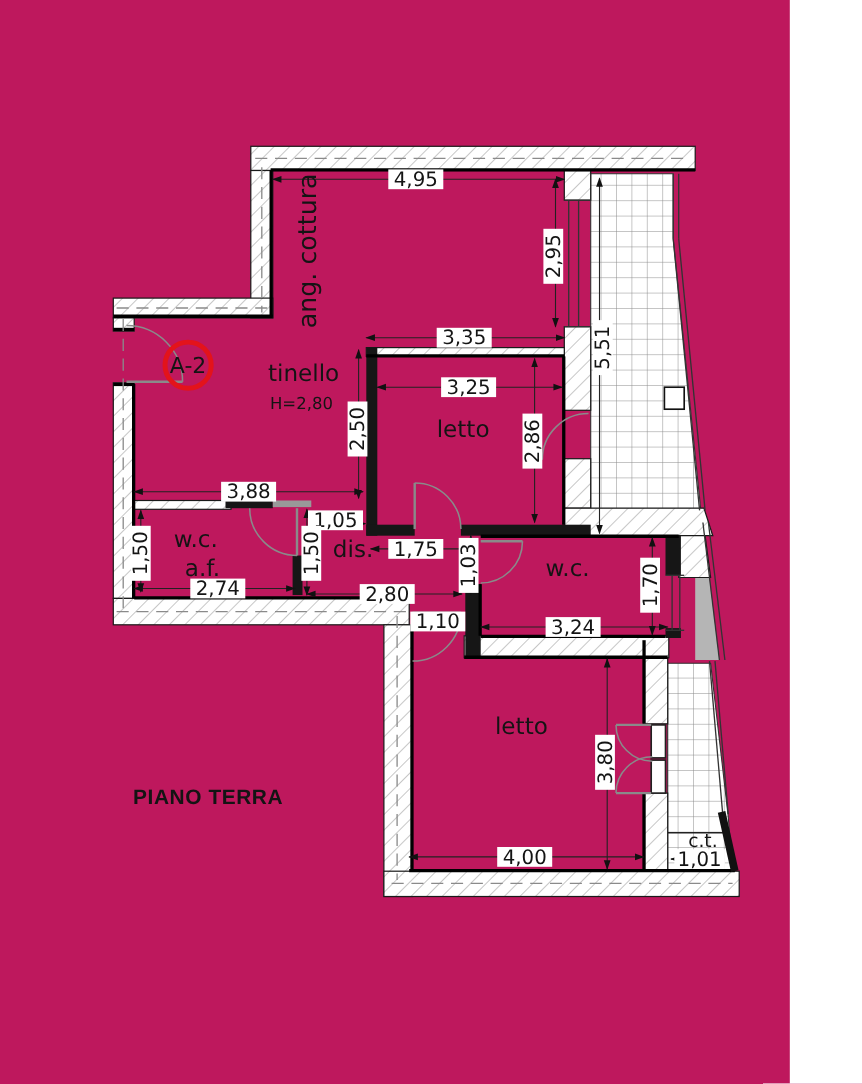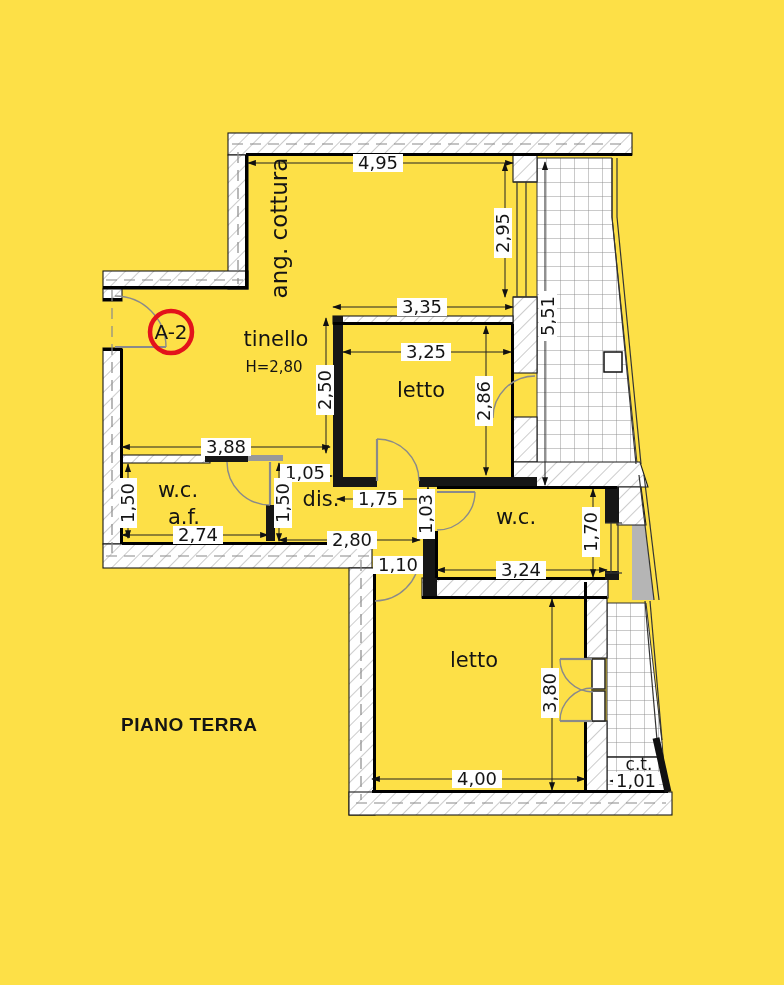--- a/index.html
+++ b/index.html
@@ -1,16 +1,16 @@
 <!DOCTYPE html>
 <html><head>
 <meta charset="utf-8">
 <style>
   html,body{margin:0;padding:0;background:#ffffff;}
-  .stage{position:relative;width:784px;height:985px;background:#fde047;overflow:hidden;
+  .stage{position:relative;width:718px;height:985px;background:#be185d;overflow:hidden;
          font-family:"DejaVu Sans", sans-serif;}
   svg{position:absolute;left:0;top:0;}
   .hw{fill:url(#hatch);stroke:#1a1a1a;stroke-width:1.1;}
   .pb{fill:#161616;stroke:none;}
   .tf{stroke:#000;stroke-width:3;fill:none;}
   .thin{stroke:#333;stroke-width:1.2;fill:none;}
   .dl{stroke:#222;stroke-width:1;fill:none;}
   .door{stroke:#8a8a8a;stroke-width:1.4;fill:none;}
   .leaf{stroke:#8a8a8a;stroke-width:2.2;fill:none;}
   .ax{stroke:#8a8a8a;stroke-width:1.2;stroke-dasharray:11 7;fill:none;}

